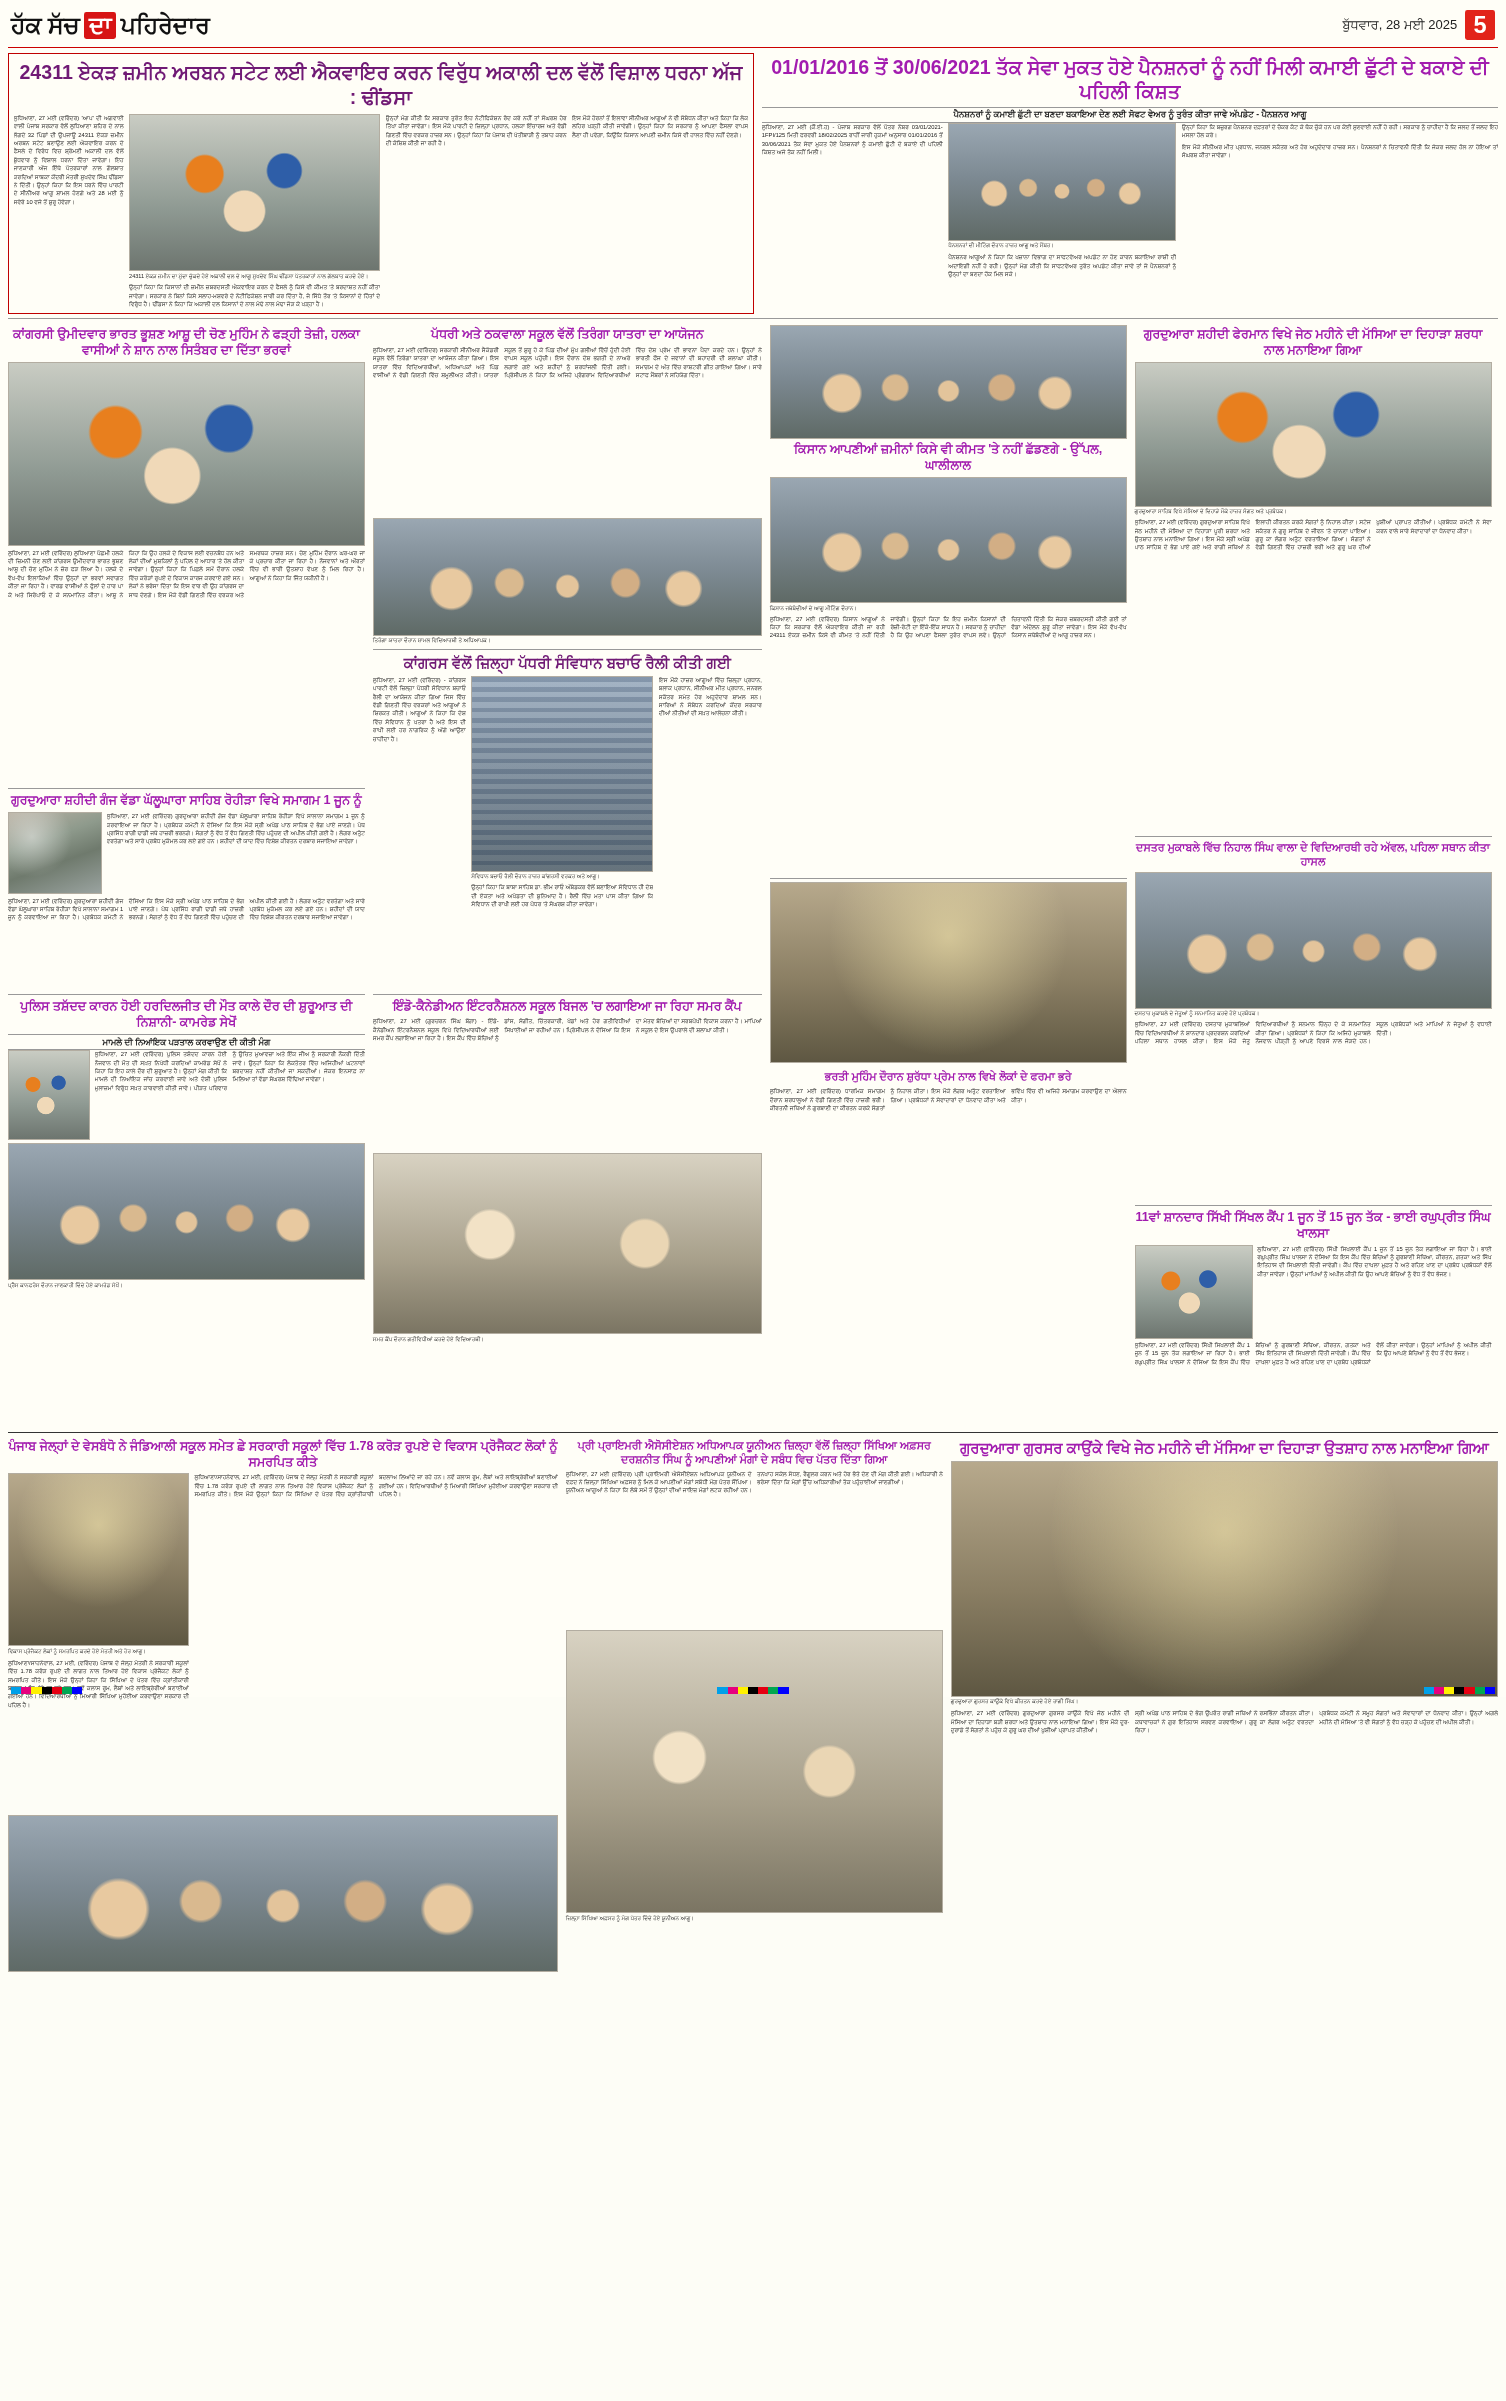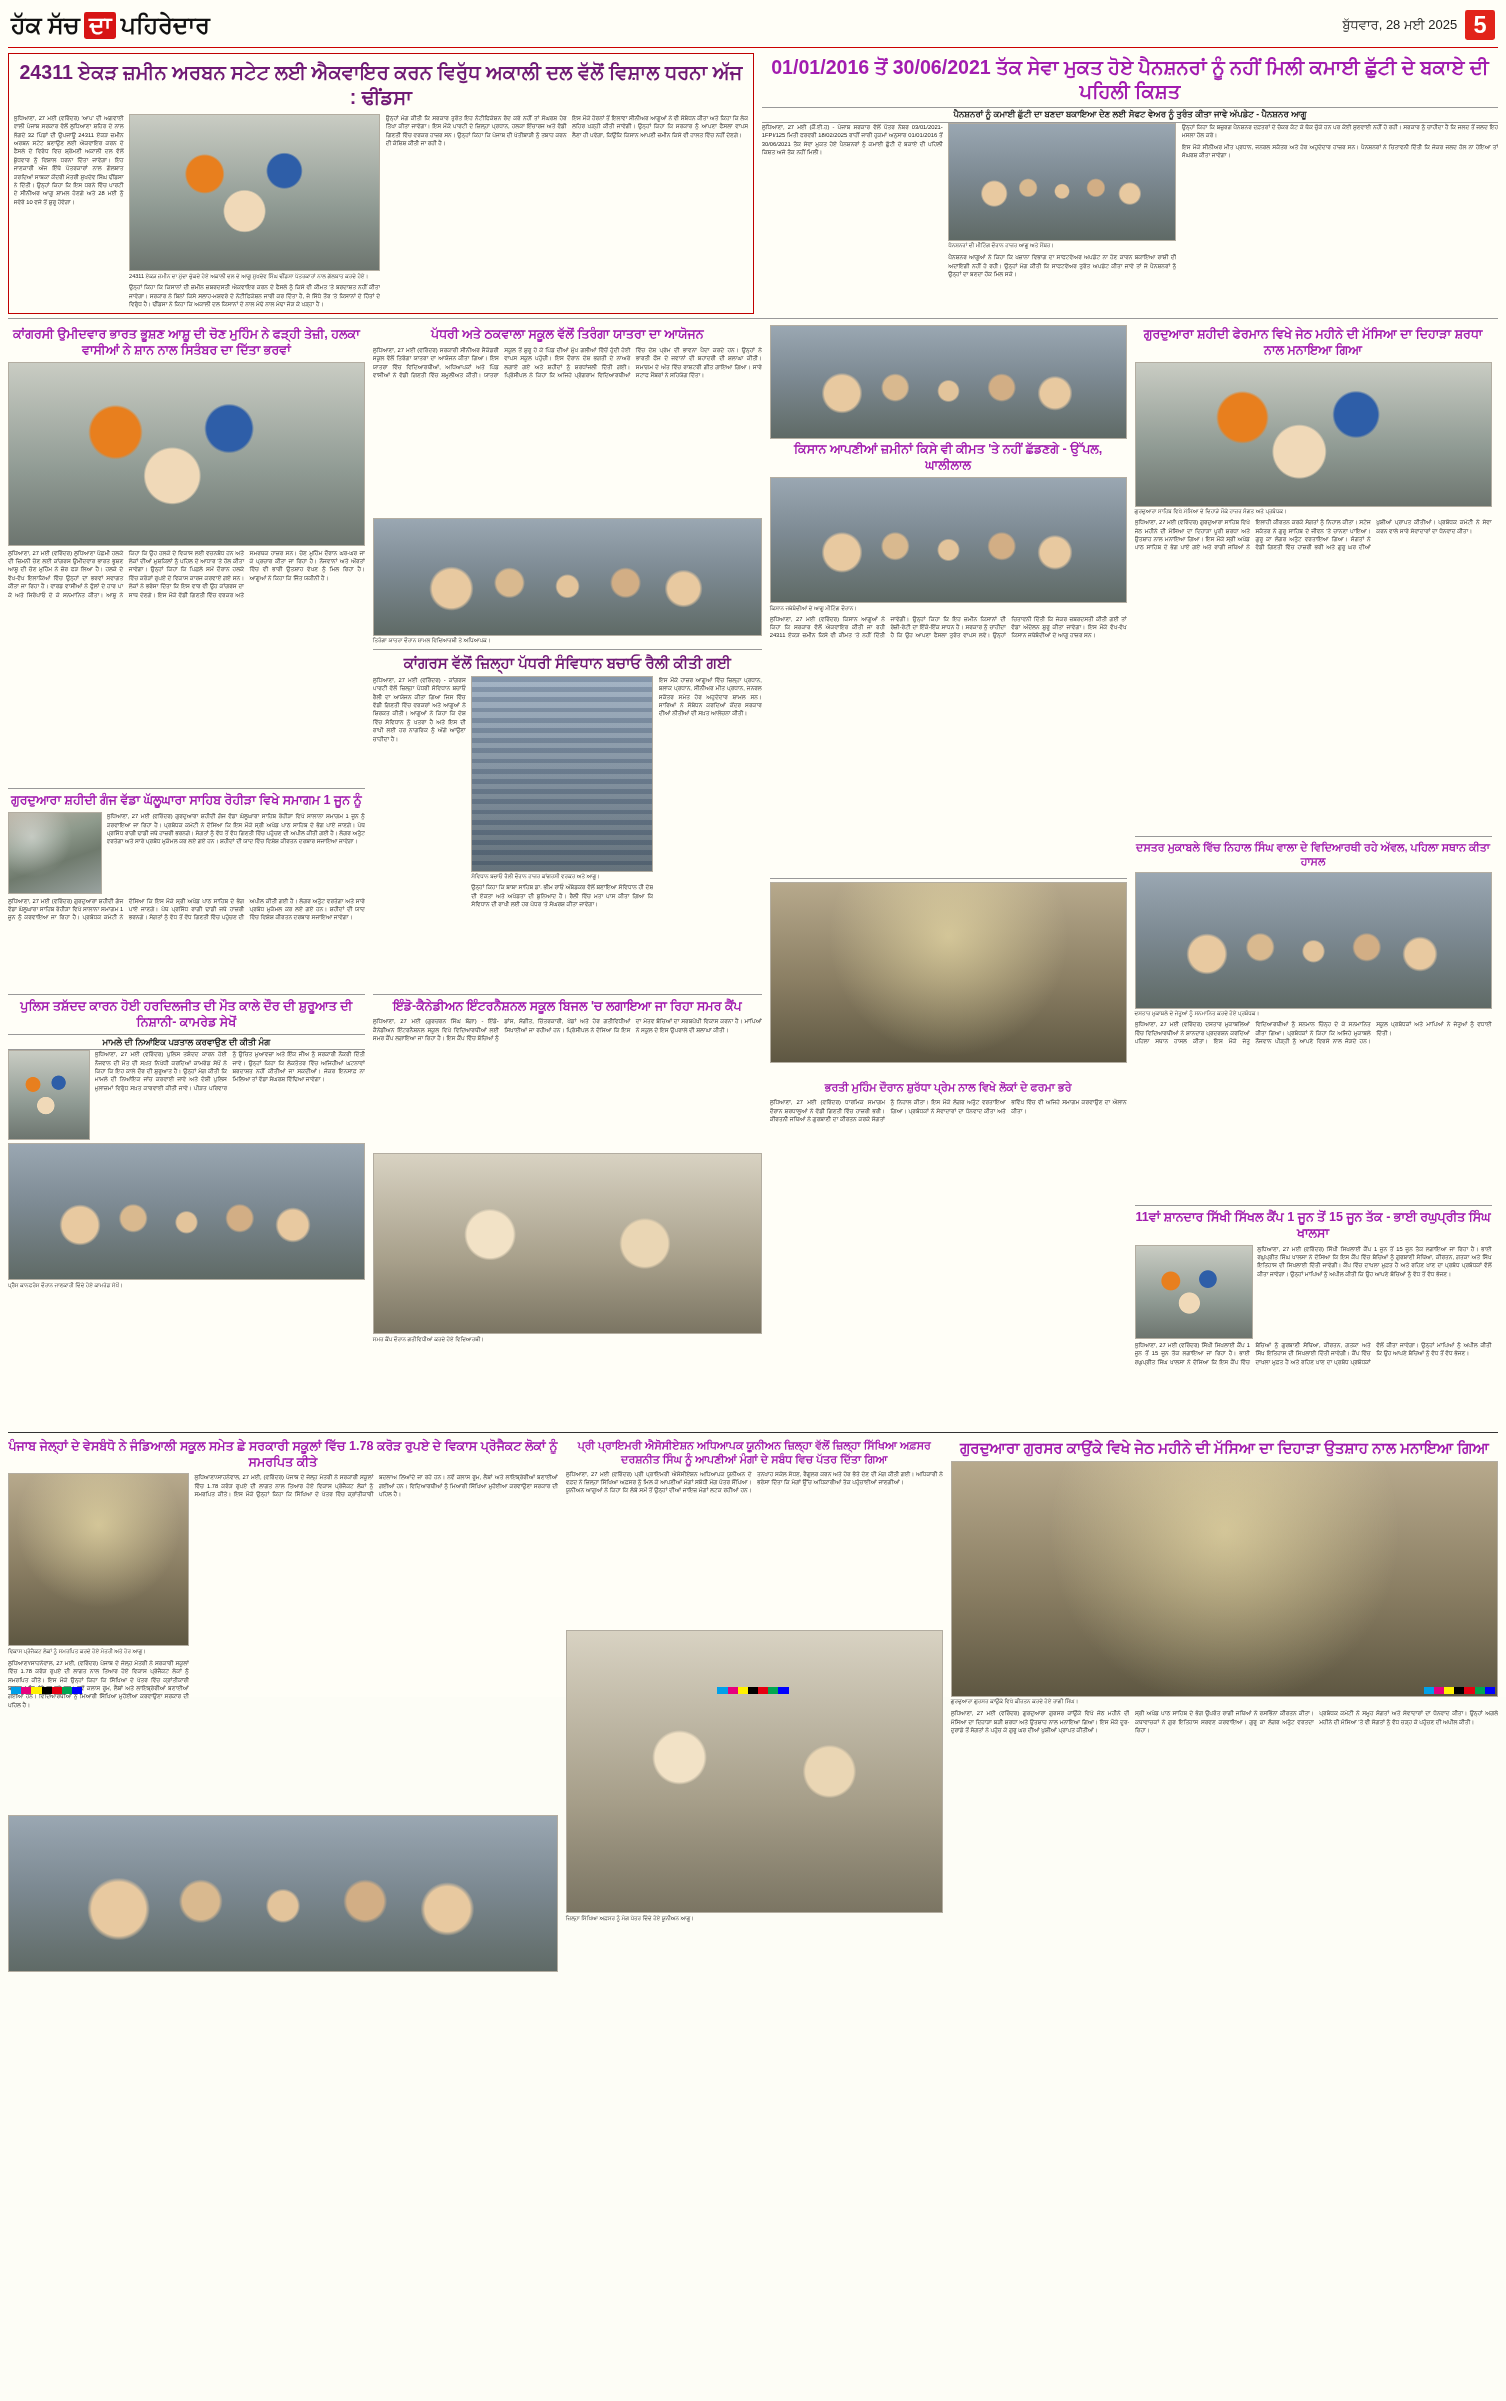--- a/index.html
+++ b/index.html
@@ -276,21 +276,21 @@
 
     <div class="col-c">
       <div class="photo people" style="height:114px;"></div>
       <div class="hl hl-md" style="margin-top:3.1px;">ਕਿਸਾਨ ਆਪਣੀਆਂ ਜ਼ਮੀਨਾਂ ਕਿਸੇ ਵੀ ਕੀਮਤ 'ਤੇ ਨਹੀਂ ਛੱਡਣਗੇ - ਉੱਪਲ, ਘਾਲੀਲਾਲ</div>
       <div class="photo people" style="height:126px; margin-top:2.4px;"></div>
       <div class="cap">ਕਿਸਾਨ ਜਥੇਬੰਦੀਆਂ ਦੇ ਆਗੂ ਮੀਟਿੰਗ ਦੌਰਾਨ।</div>
       <div class="body-txt cols3" style="height:259px; margin-top:2.4px;">ਲੁਧਿਆਣਾ, 27 ਮਈ (ਵਰਿੰਦਰ) ਕਿਸਾਨ ਆਗੂਆਂ ਨੇ ਕਿਹਾ ਕਿ ਸਰਕਾਰ ਵੱਲੋਂ ਐਕਵਾਇਰ ਕੀਤੀ ਜਾ ਰਹੀ 24311 ਏਕੜ ਜ਼ਮੀਨ ਕਿਸੇ ਵੀ ਕੀਮਤ 'ਤੇ ਨਹੀਂ ਦਿੱਤੀ ਜਾਵੇਗੀ। ਉਨ੍ਹਾਂ ਕਿਹਾ ਕਿ ਇਹ ਜ਼ਮੀਨ ਕਿਸਾਨਾਂ ਦੀ ਰੋਜ਼ੀ-ਰੋਟੀ ਦਾ ਇੱਕੋ-ਇੱਕ ਸਾਧਨ ਹੈ। ਸਰਕਾਰ ਨੂੰ ਚਾਹੀਦਾ ਹੈ ਕਿ ਉਹ ਆਪਣਾ ਫੈਸਲਾ ਤੁਰੰਤ ਵਾਪਸ ਲਵੇ। ਉਨ੍ਹਾਂ ਚਿਤਾਵਨੀ ਦਿੱਤੀ ਕਿ ਜੇਕਰ ਜ਼ਬਰਦਸਤੀ ਕੀਤੀ ਗਈ ਤਾਂ ਵੱਡਾ ਅੰਦੋਲਨ ਸ਼ੁਰੂ ਕੀਤਾ ਜਾਵੇਗਾ। ਇਸ ਮੌਕੇ ਵੱਖ-ਵੱਖ ਕਿਸਾਨ ਜਥੇਬੰਦੀਆਂ ਦੇ ਆਗੂ ਹਾਜ਼ਰ ਸਨ।</div>
 
       <div class="rule"></div>
       <div class="photo stage" style="height:181px;"></div>
-      <div class="hl hl-sm" style="margin-top:18px;">ਭਰਤੀ ਮੁਹਿੰਮ ਦੌਰਾਨ ਸ਼ੁਰੱਧਾ ਪ੍ਰੇਮ ਨਾਲ ਵਿਖੇ ਲੋਕਾਂ ਦੇ ਫਰਮਾ ਭਰੇ</div>
+      <div class="hl hl-sm" style="margin-top:7px;">ਭਰਤੀ ਮੁਹਿੰਮ ਦੌਰਾਨ ਸ਼ੁਰੱਧਾ ਪ੍ਰੇਮ ਨਾਲ ਵਿਖੇ ਲੋਕਾਂ ਦੇ ਫਰਮਾ ਭਰੇ</div>
       <div class="body-txt cols3" style="height:204px; margin-top:2.4px;">ਲੁਧਿਆਣਾ, 27 ਮਈ (ਵਰਿੰਦਰ) ਧਾਰਮਿਕ ਸਮਾਗਮ ਦੌਰਾਨ ਸ਼ਰਧਾਲੂਆਂ ਨੇ ਵੱਡੀ ਗਿਣਤੀ ਵਿੱਚ ਹਾਜ਼ਰੀ ਭਰੀ। ਕੀਰਤਨੀ ਜਥਿਆਂ ਨੇ ਗੁਰਬਾਣੀ ਦਾ ਕੀਰਤਨ ਕਰਕੇ ਸੰਗਤਾਂ ਨੂੰ ਨਿਹਾਲ ਕੀਤਾ। ਇਸ ਮੌਕੇ ਲੰਗਰ ਅਤੁੱਟ ਵਰਤਾਇਆ ਗਿਆ। ਪ੍ਰਬੰਧਕਾਂ ਨੇ ਸੇਵਾਦਾਰਾਂ ਦਾ ਧੰਨਵਾਦ ਕੀਤਾ ਅਤੇ ਭਵਿੱਖ ਵਿੱਚ ਵੀ ਅਜਿਹੇ ਸਮਾਗਮ ਕਰਵਾਉਣ ਦਾ ਐਲਾਨ ਕੀਤਾ।</div>
     </div>
 
     <div class="col-d">
       <div class="hl hl-md">ਗੁਰਦੁਆਰਾ ਸ਼ਹੀਦੀ ਫੇਰਮਾਨ ਵਿਖੇ ਜੇਠ ਮਹੀਨੇ ਦੀ ਮੱਸਿਆ ਦਾ ਦਿਹਾੜਾ ਸ਼ਰਧਾ ਨਾਲ ਮਨਾਇਆ ਗਿਆ</div>
       <div class="photo turban" style="height:145px; margin-top:2.4px;"></div>
       <div class="cap">ਗੁਰਦੁਆਰਾ ਸਾਹਿਬ ਵਿਖੇ ਮੱਸਿਆ ਦੇ ਦਿਹਾੜੇ ਮੌਕੇ ਹਾਜ਼ਰ ਸੰਗਤ ਅਤੇ ਪ੍ਰਬੰਧਕ।</div>
       <div class="body-txt cols3" style="height:314px; margin-top:2.4px;">ਲੁਧਿਆਣਾ, 27 ਮਈ (ਵਰਿੰਦਰ) ਗੁਰਦੁਆਰਾ ਸਾਹਿਬ ਵਿਖੇ ਜੇਠ ਮਹੀਨੇ ਦੀ ਮੱਸਿਆ ਦਾ ਦਿਹਾੜਾ ਪੂਰੀ ਸ਼ਰਧਾ ਅਤੇ ਉਤਸ਼ਾਹ ਨਾਲ ਮਨਾਇਆ ਗਿਆ। ਇਸ ਮੌਕੇ ਸ੍ਰੀ ਅਖੰਡ ਪਾਠ ਸਾਹਿਬ ਦੇ ਭੋਗ ਪਾਏ ਗਏ ਅਤੇ ਰਾਗੀ ਜਥਿਆਂ ਨੇ ਇਲਾਹੀ ਕੀਰਤਨ ਕਰਕੇ ਸੰਗਤਾਂ ਨੂੰ ਨਿਹਾਲ ਕੀਤਾ। ਸਟੇਜ ਸਕੱਤਰ ਨੇ ਗੁਰੂ ਸਾਹਿਬ ਦੇ ਜੀਵਨ 'ਤੇ ਚਾਨਣਾ ਪਾਇਆ। ਗੁਰੂ ਕਾ ਲੰਗਰ ਅਤੁੱਟ ਵਰਤਾਇਆ ਗਿਆ। ਸੰਗਤਾਂ ਨੇ ਵੱਡੀ ਗਿਣਤੀ ਵਿੱਚ ਹਾਜ਼ਰੀ ਭਰੀ ਅਤੇ ਗੁਰੂ ਘਰ ਦੀਆਂ ਖੁਸ਼ੀਆਂ ਪ੍ਰਾਪਤ ਕੀਤੀਆਂ। ਪ੍ਰਬੰਧਕ ਕਮੇਟੀ ਨੇ ਸੇਵਾ ਕਰਨ ਵਾਲੇ ਸਾਰੇ ਸੇਵਾਦਾਰਾਂ ਦਾ ਧੰਨਵਾਦ ਕੀਤਾ।</div>
 
       <div class="rule"></div>

